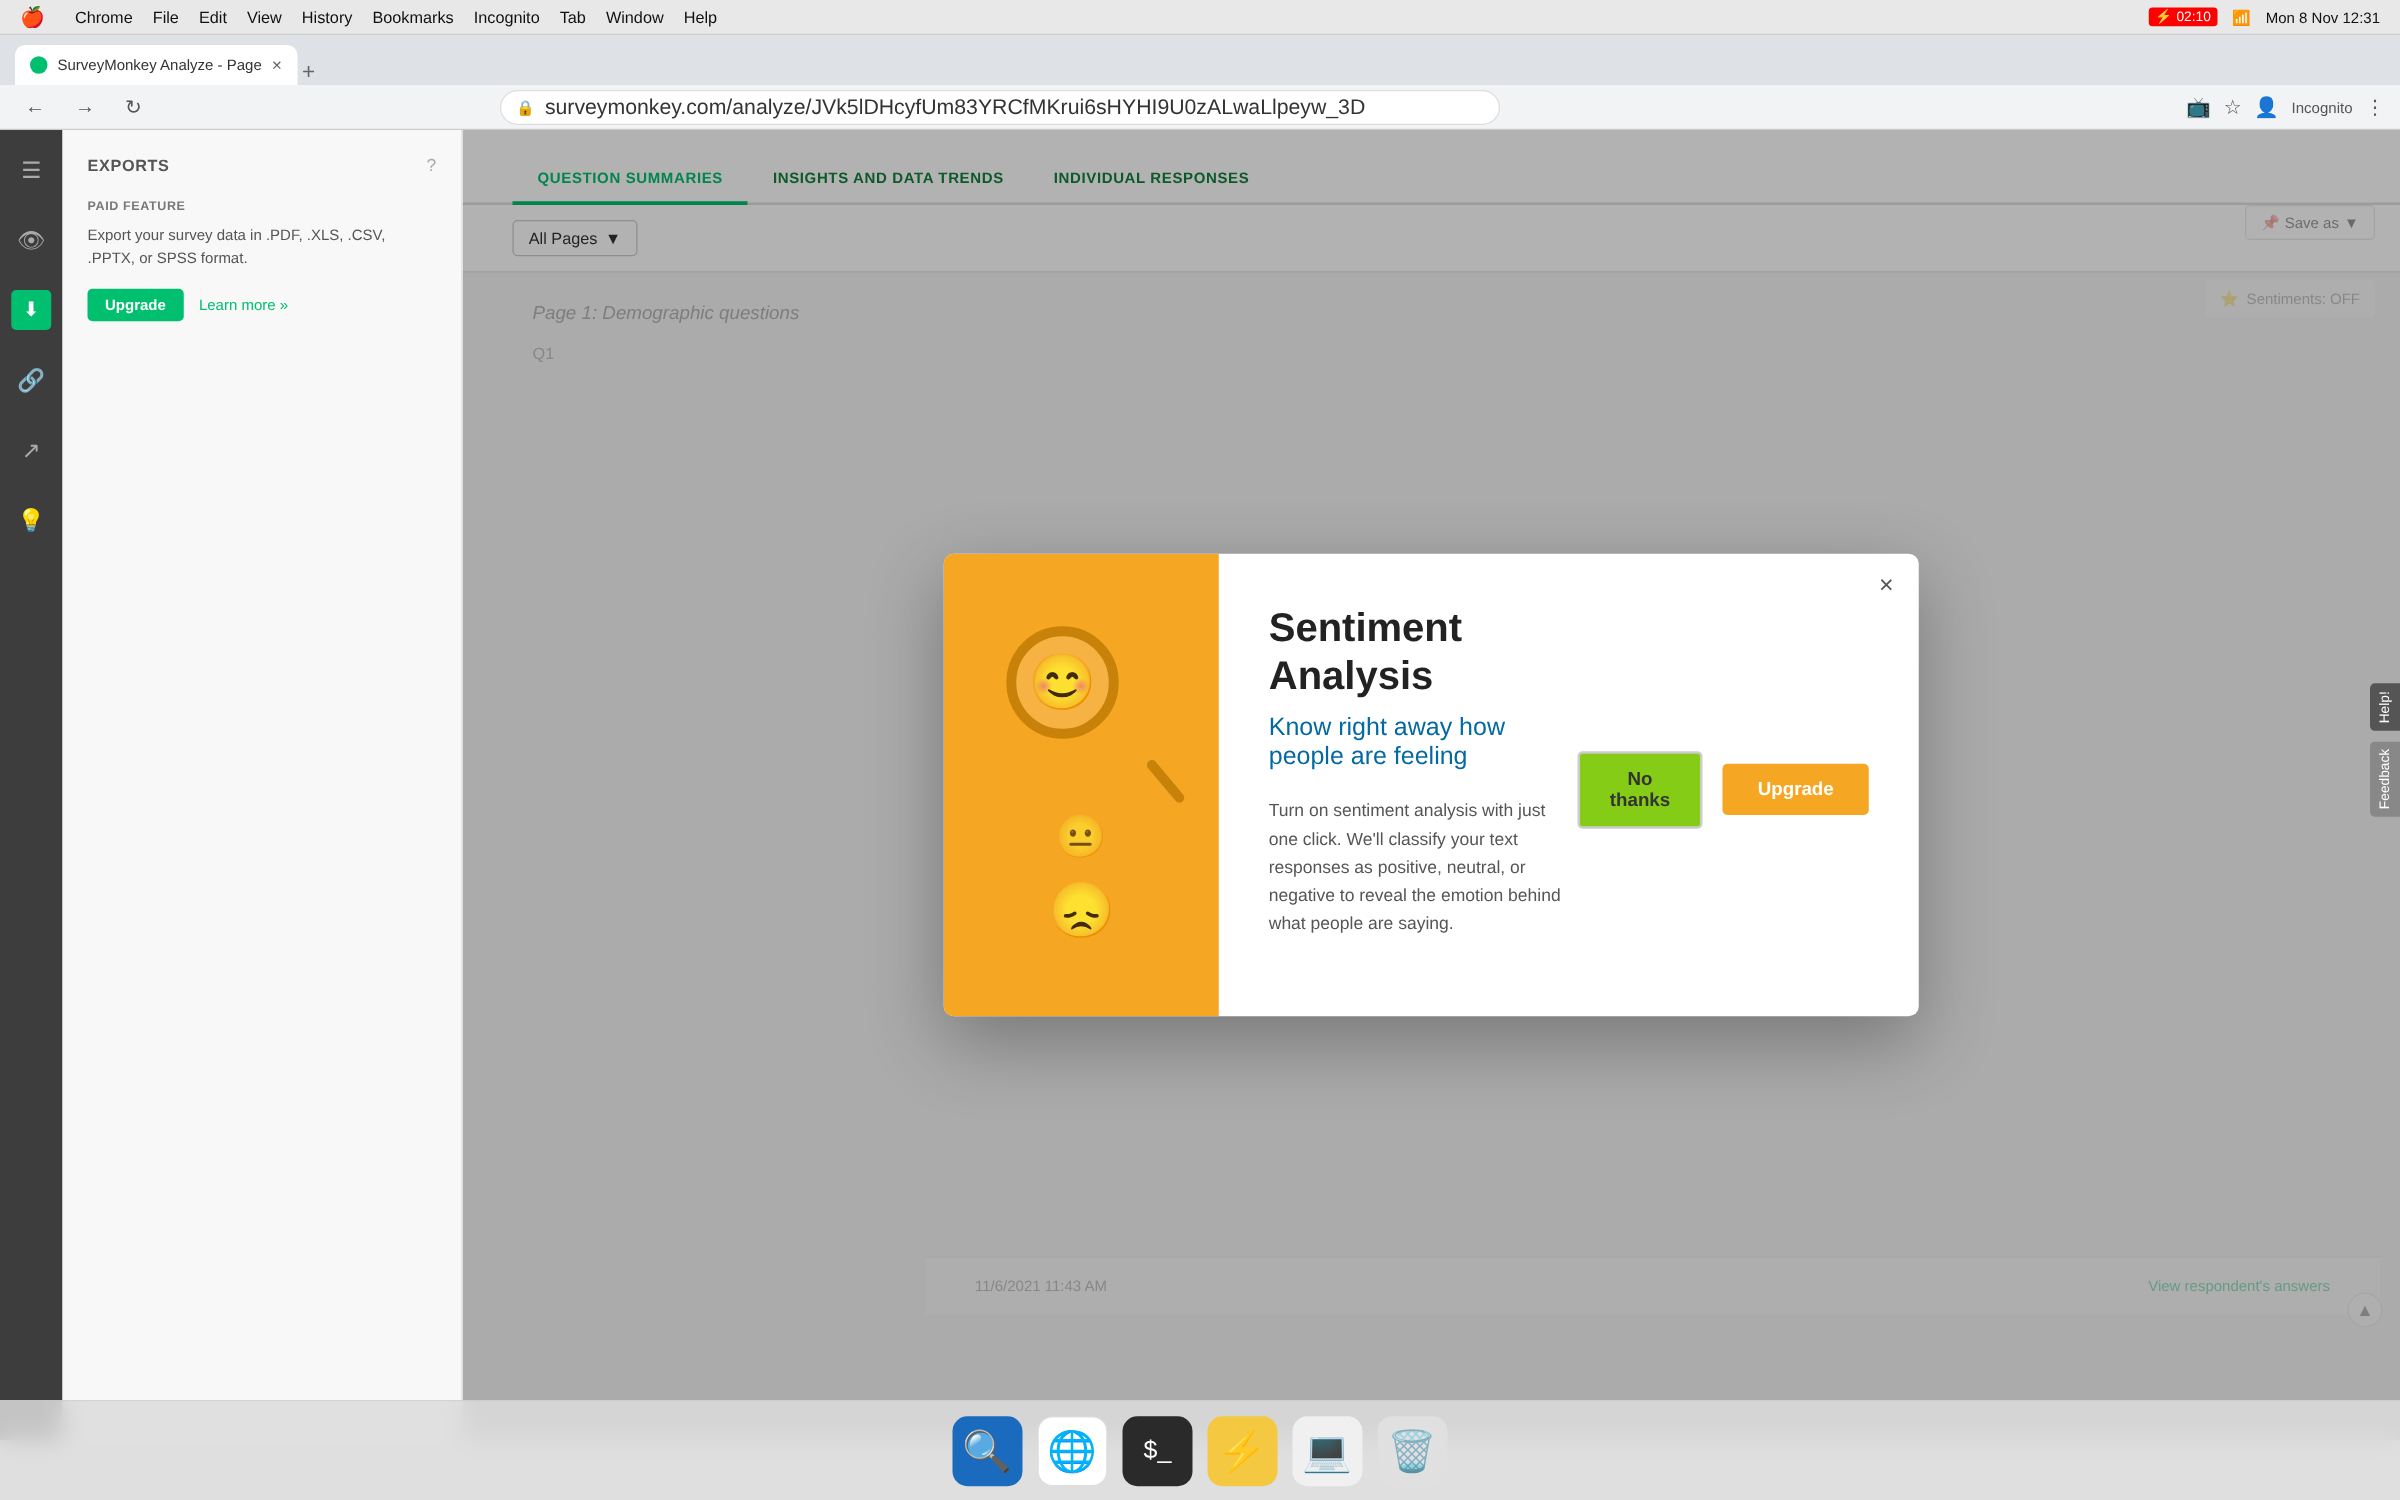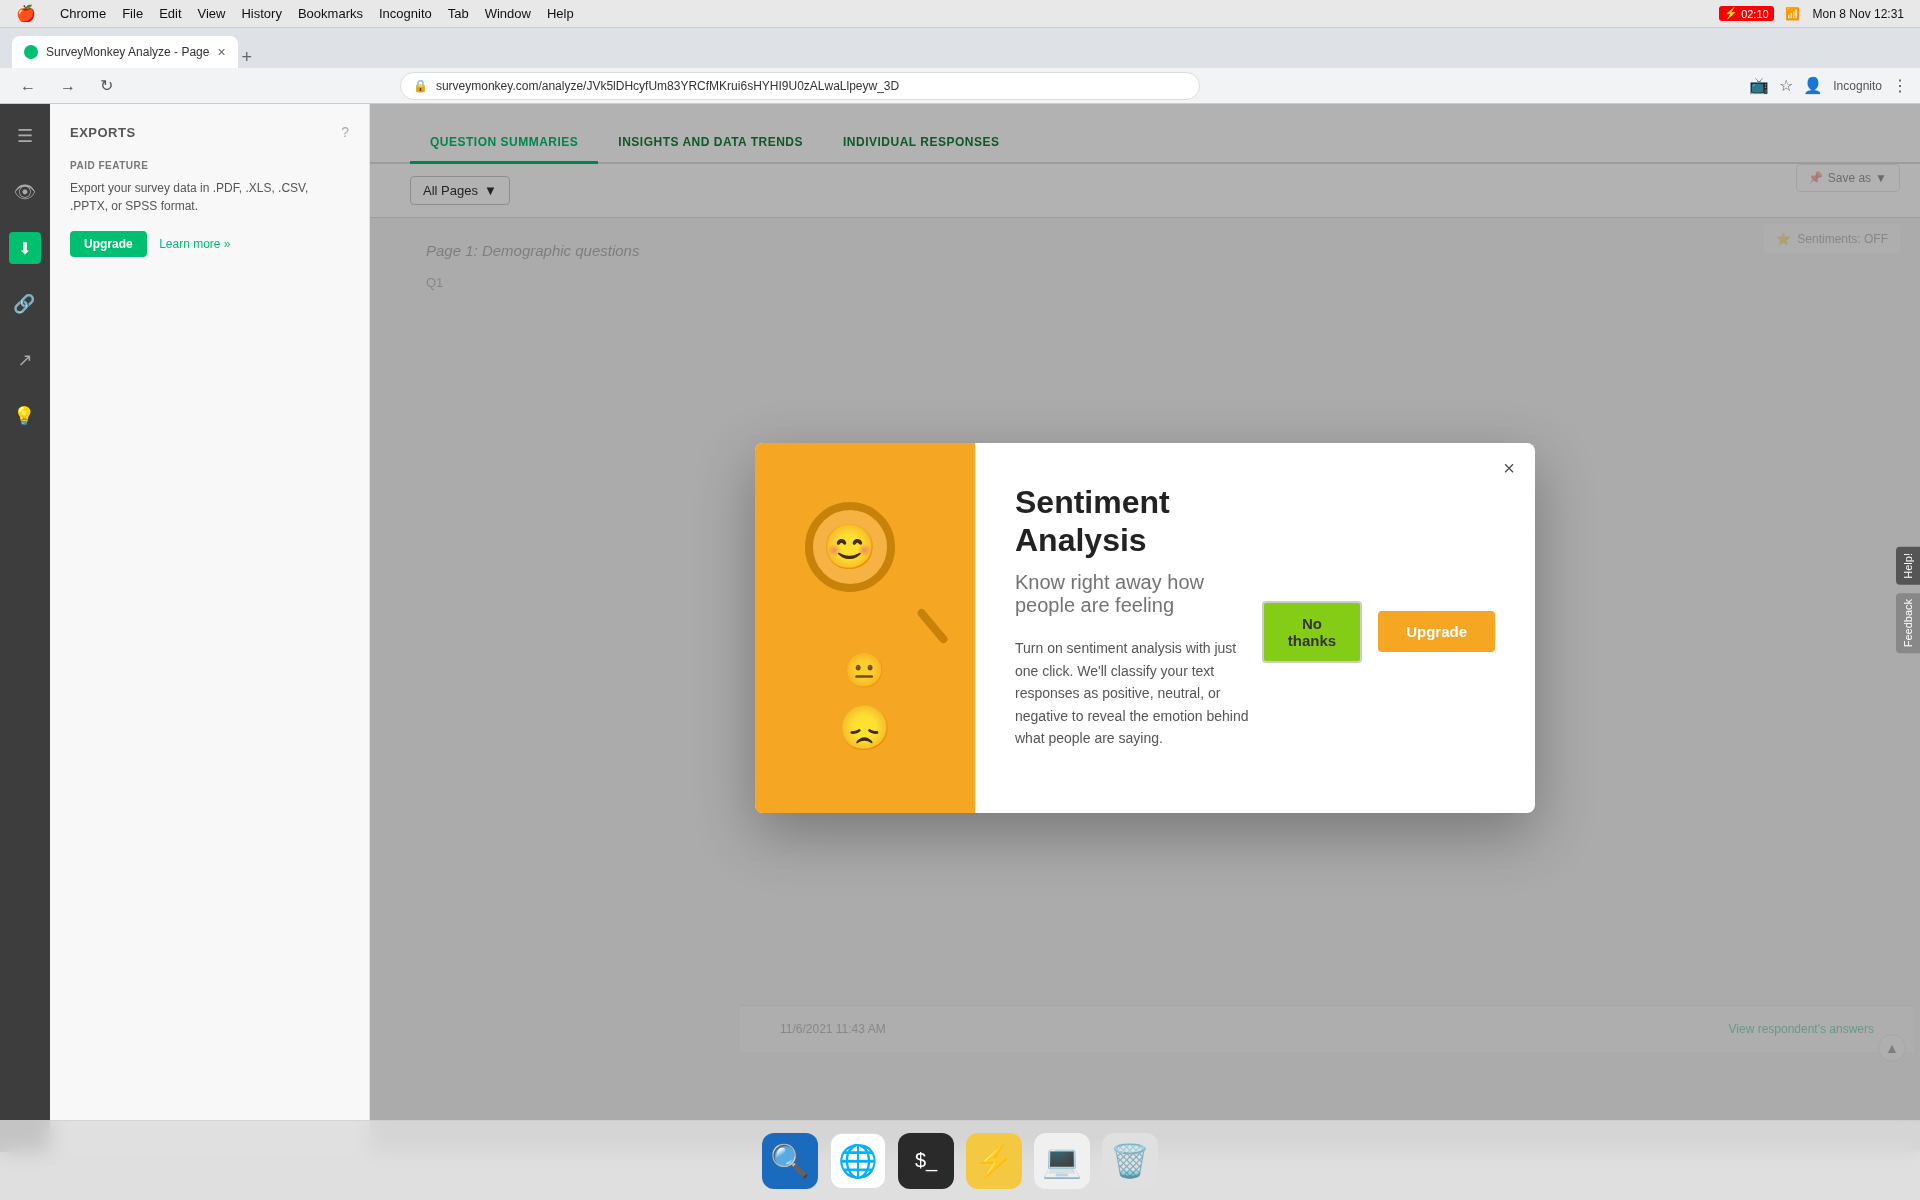--- a/index.html
+++ b/index.html
@@ -86,21 +86,21 @@
       display: flex;
       align-items: center;
       padding: 0 12px;
       font-size: 13px;
       color: #333;
       gap: 8px;
       max-width: 800px;
       margin: 0 auto;
     }
     .url-box .lock-icon { color: #555; font-size: 12px; }
-    .url-text { font-size: 12px; color: #333; }
+    .url-text { font-size: 17px; color: #333; }
     .address-right { display: flex; gap: 10px; align-items: center; margin-left: auto; }
     .addr-icon { font-size: 16px; color: #555; cursor: pointer; }
 
     
     .app-layout {
       display: flex;
       height: calc(1200px - 28px - 40px - 36px - 48px);
       position: relative;
     }
 
@@ -390,21 +390,21 @@
     .modal-title {
       font-size: 32px;
       font-weight: 700;
       color: #222;
       margin-bottom: 12px;
       line-height: 1.2;
     }
 
     .modal-subtitle {
       font-size: 20px;
-      color: #737373;
+      color: #0369a1;
       margin-bottom: 20px;
       font-weight: 400;
     }
 
     .modal-description {
       font-size: 14px;
       color: #555;
       line-height: 1.6;
       margin-bottom: 32px;
     }
@@ -462,21 +462,21 @@
       justify-content: center;
       font-size: 32px;
       cursor: pointer;
     }
 
     
     .response-row {
       position: absolute;
       bottom: 100px;
       left: 370px;
-      right: 6px;
+      right: 16px;
       background: white;
       padding: 16px 40px;
       border-top: 1px solid #e0e0e0;
       display: flex;
       justify-content: space-between;
       align-items: center;
       opacity: 0.4;
     }
     .timestamp { font-size: 12px; color: #777; }
     .view-respondent { font-size: 12px; color: #00bf6f; cursor: pointer; }

